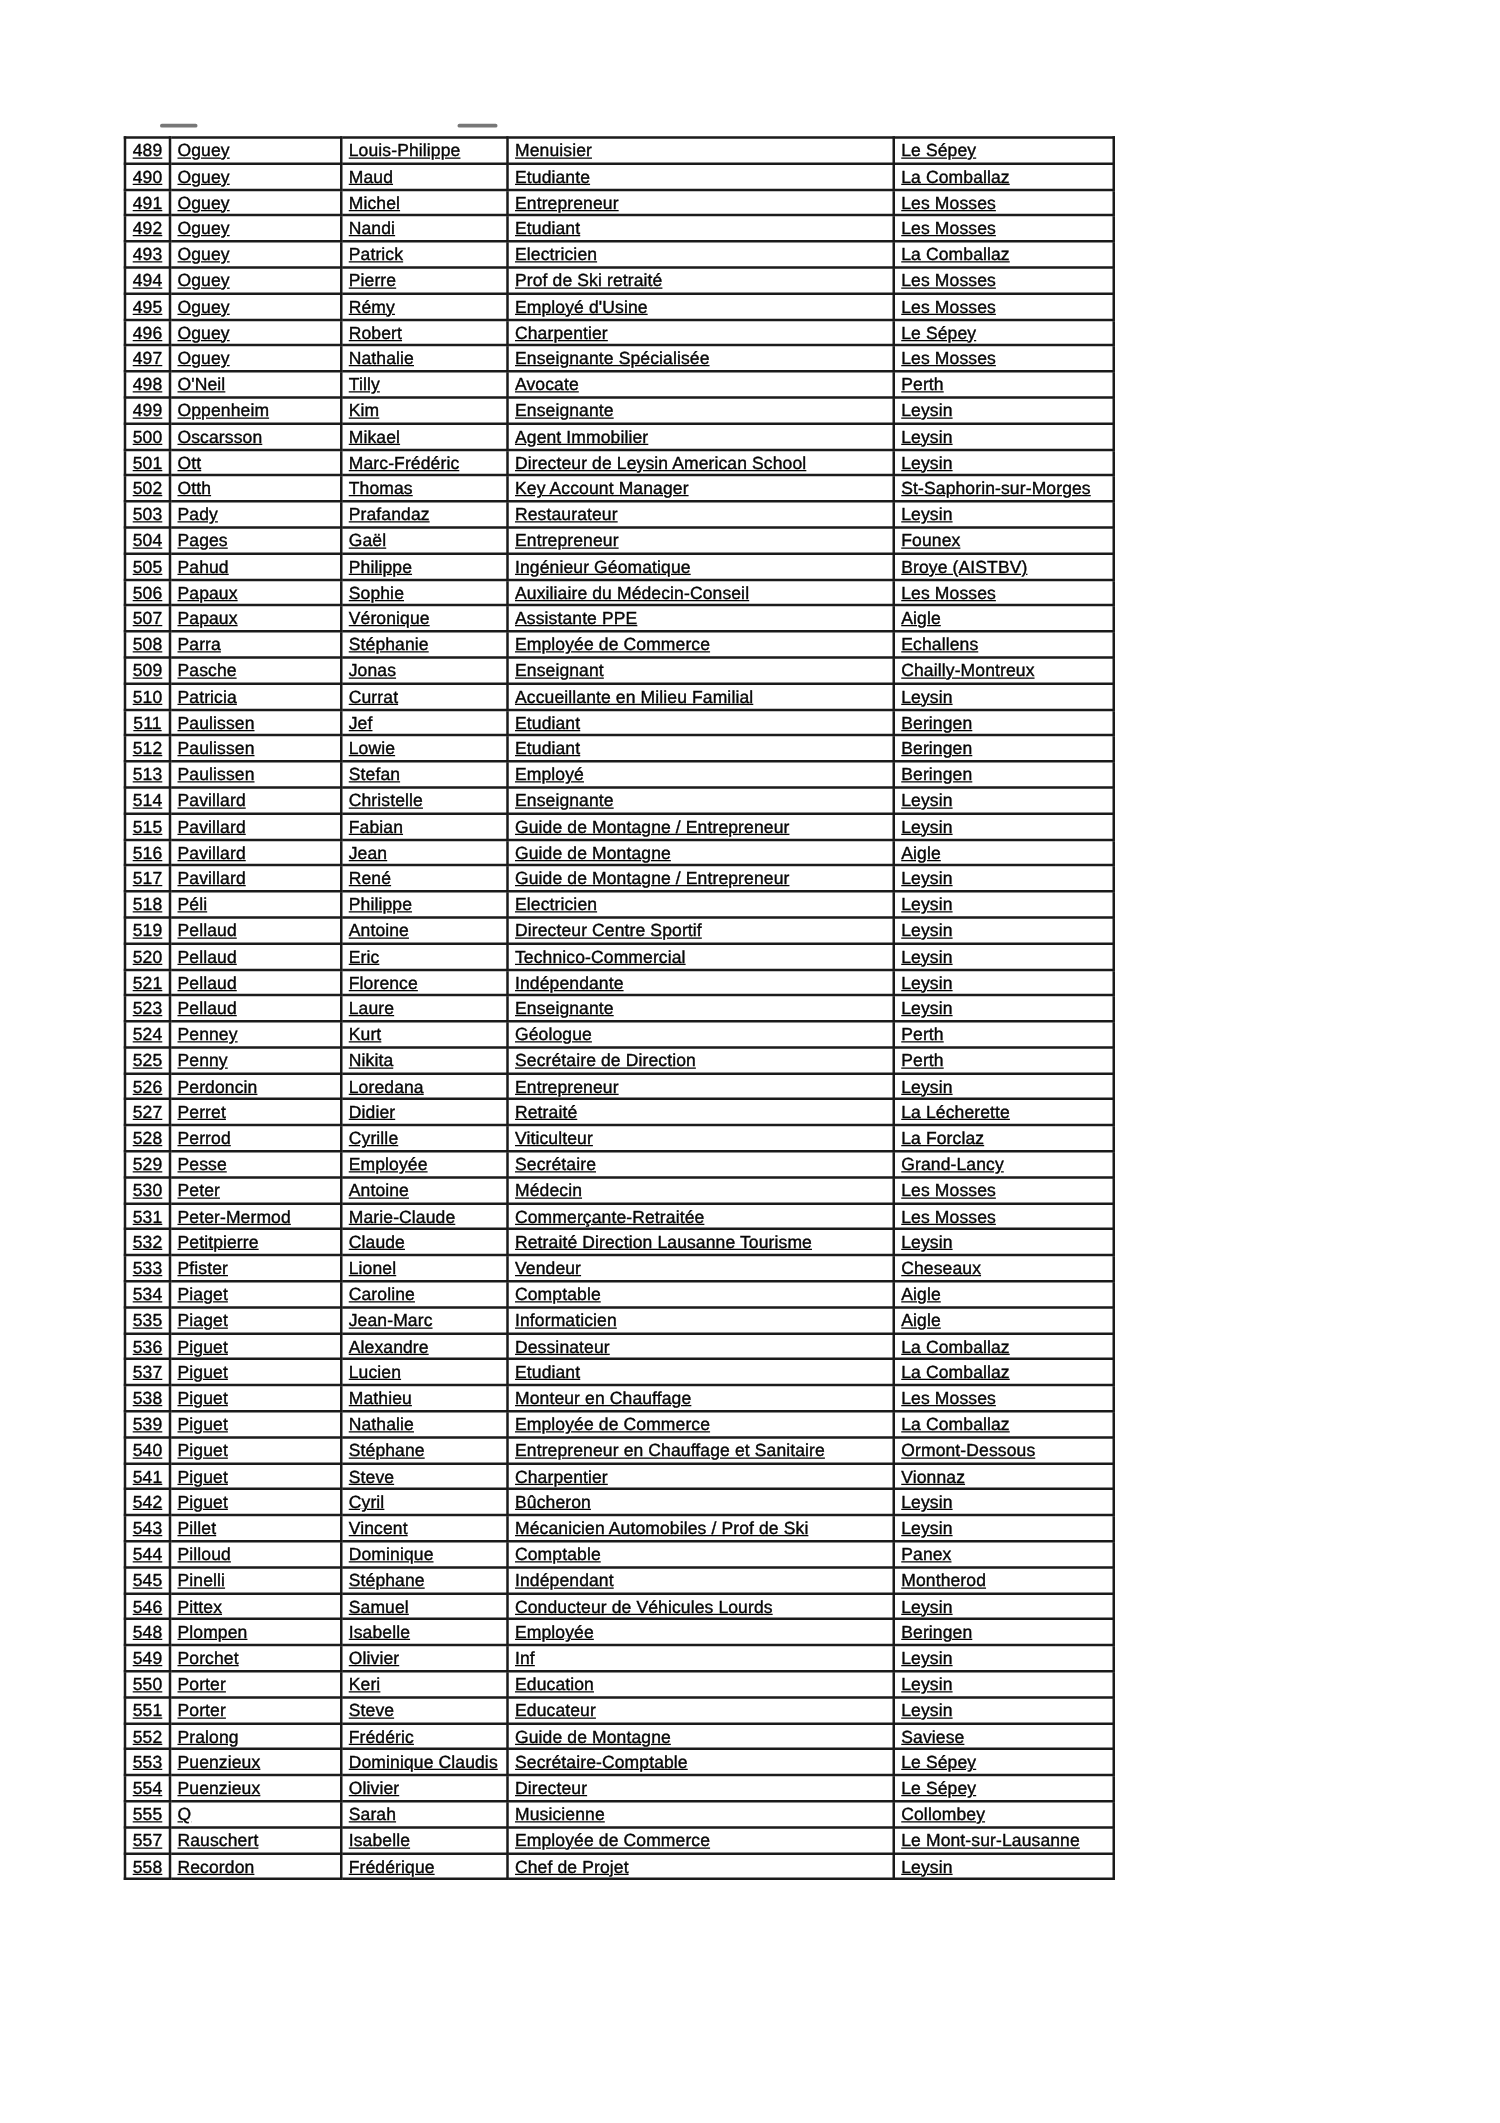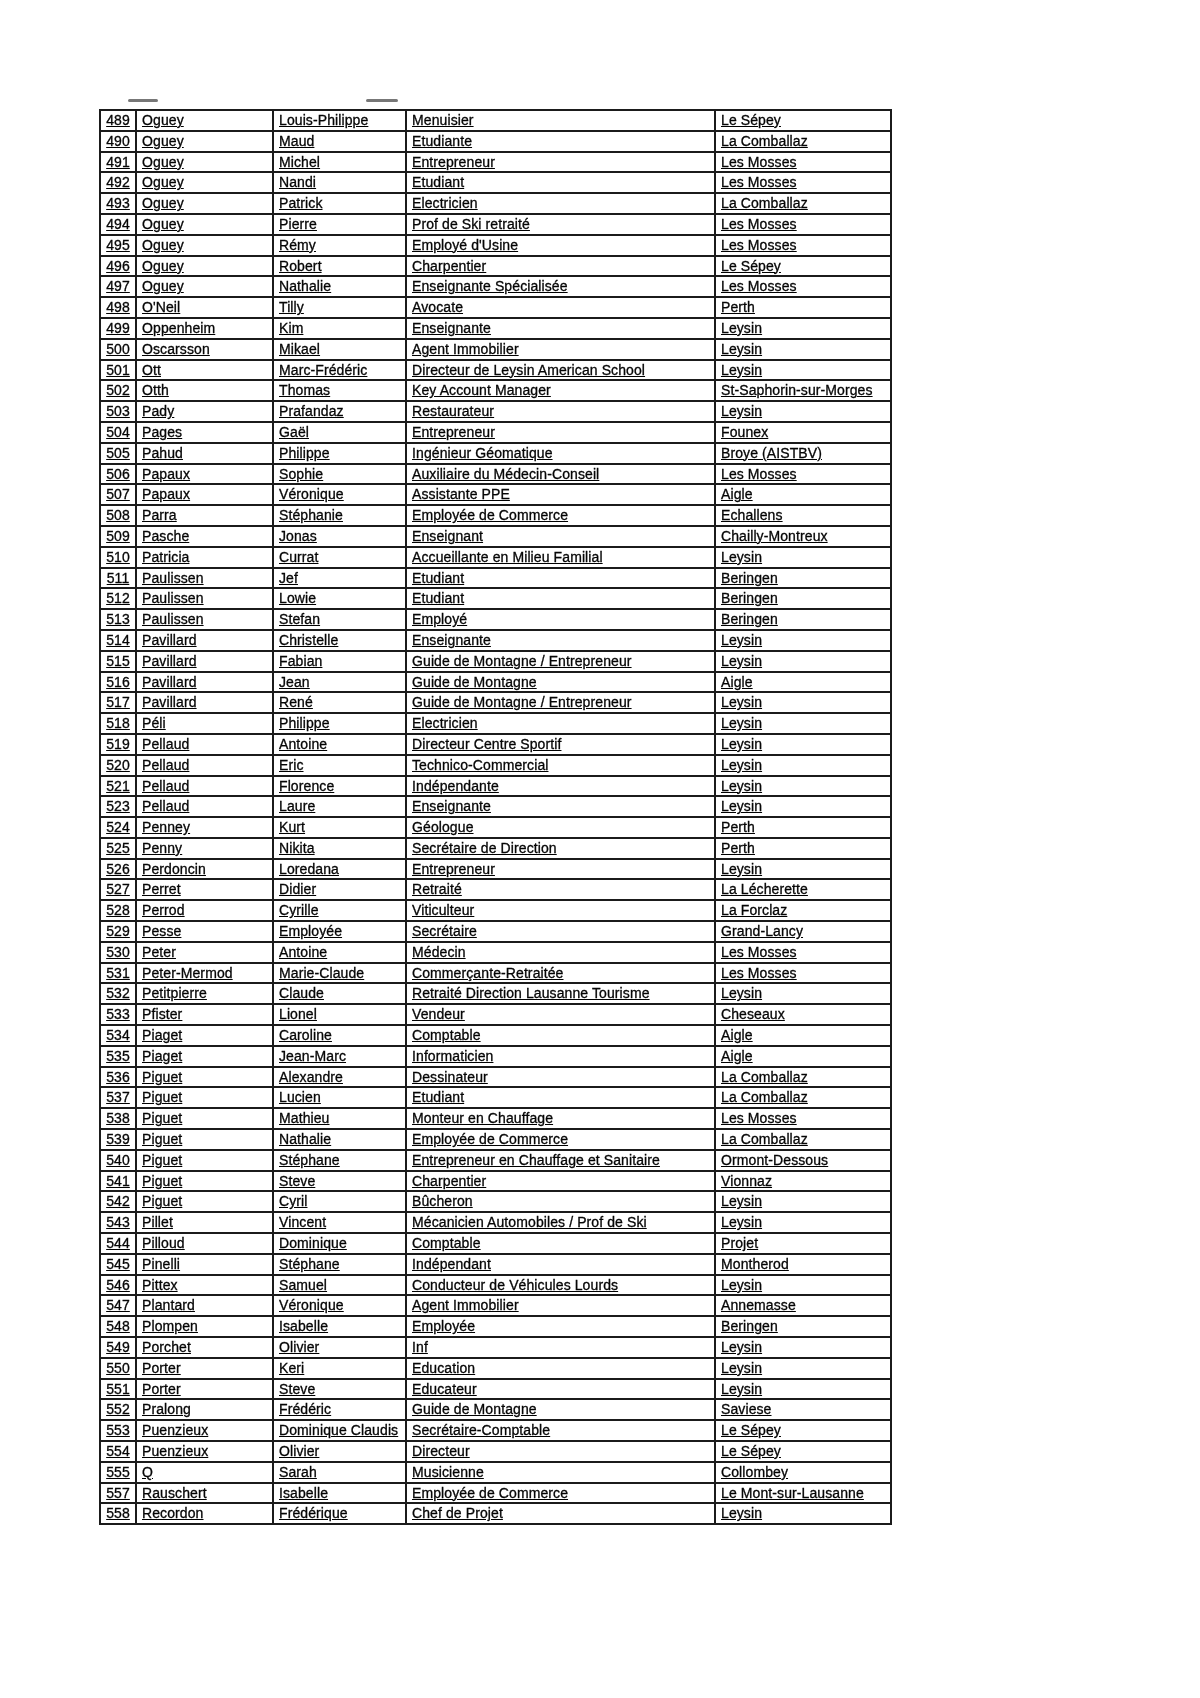--- a/index.html
+++ b/index.html
@@ -446,44 +446,37 @@
     <td class="c-last">Pillet</td>
     <td class="c-first">Vincent</td>
     <td class="c-prof">Mécanicien Automobiles / Prof de Ski</td>
     <td class="c-place">Leysin</td>
   </tr>
         <tr>
     <td class="c-num">544</td>
     <td class="c-last">Pilloud</td>
     <td class="c-first">Dominique</td>
     <td class="c-prof">Comptable</td>
-    <td class="c-place">Projet</td>
+    <td class="c-place">Panex</td>
   </tr>
         <tr>
     <td class="c-num">545</td>
     <td class="c-last">Pinelli</td>
     <td class="c-first">Stéphane</td>
     <td class="c-prof">Indépendant</td>
     <td class="c-place">Montherod</td>
   </tr>
         <tr>
     <td class="c-num">546</td>
     <td class="c-last">Pittex</td>
     <td class="c-first">Samuel</td>
     <td class="c-prof">Conducteur de Véhicules Lourds</td>
     <td class="c-place">Leysin</td>
   </tr>
         <tr>
-    <td class="c-num">547</td>
-    <td class="c-last">Plantard</td>
-    <td class="c-first">Véronique</td>
-    <td class="c-prof">Agent Immobilier</td>
-    <td class="c-place">Annemasse</td>
-  </tr>
-        <tr>
     <td class="c-num">548</td>
     <td class="c-last">Plompen</td>
     <td class="c-first">Isabelle</td>
     <td class="c-prof">Employée</td>
     <td class="c-place">Beringen</td>
   </tr>
         <tr>
     <td class="c-num">549</td>
     <td class="c-last">Porchet</td>
     <td class="c-first">Olivier</td>

